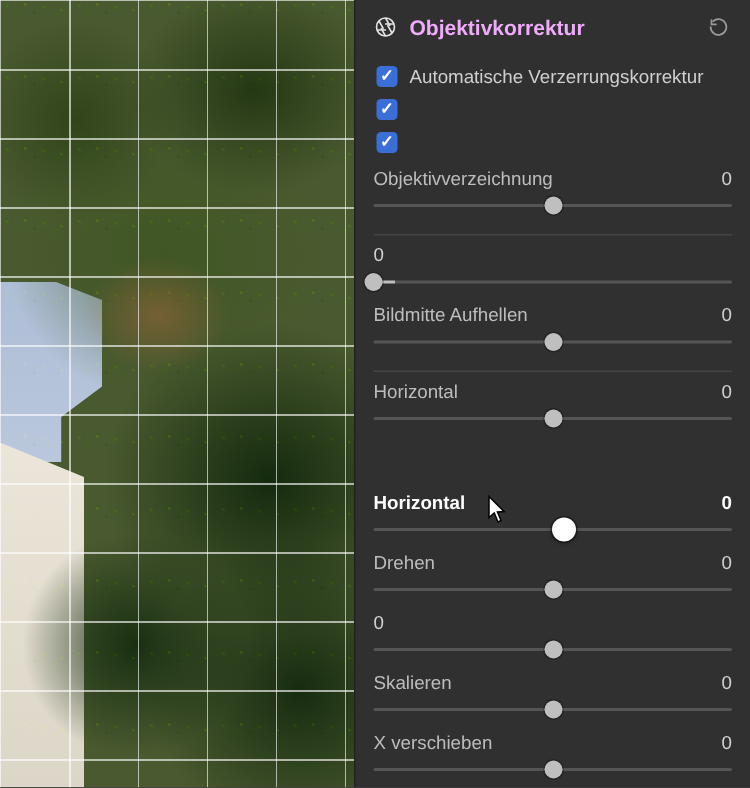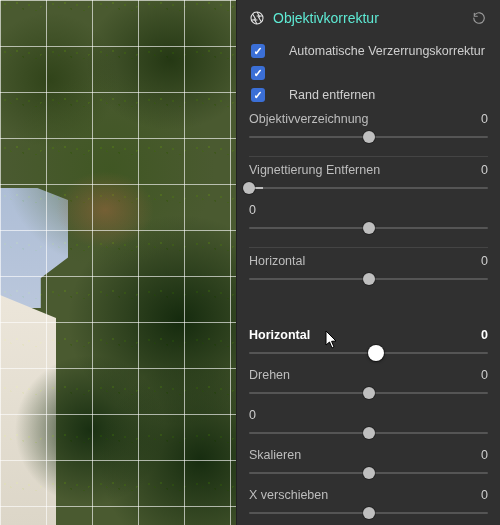--- a/index.html
+++ b/index.html
@@ -100,35 +100,35 @@
     border-left: 1px solid #222;
     overflow: hidden;
   }
   .panel-header {
     display: flex;
     align-items: center;
     gap: 8px;
     height: 36px;
   }
   .panel-title {
-    font-weight: 400;
-    color: #5eead4;
+    font-weight: 700;
+    color: #f0abfc;
     font-size: 14px;
     flex: 1;
   }
   .hdr-icon svg { display:block; }
   .hdr-reset {
     width: 18px; height: 18px;
     display:flex;align-items:center;justify-content:center;
     color:#9a9a9a;
     cursor:pointer;
   }
   .checks { margin: 4px 0 6px 2px; }
   .check-row {
-    display:flex; align-items:flex-start; gap:24px;
+    display:flex; align-items:flex-start; gap:8px;
     padding: 4px 0;
     cursor:pointer;
   }
   .checkbox {
     width:14px;height:14px;flex:none;
     border-radius:3px;
     background:#3b6fd6;
     display:flex;align-items:center;justify-content:center;
     color:#fff;font-size:11px;font-weight:700;
   }
@@ -210,47 +210,46 @@
     <div class="checks" id="checks">
         <div class="check-row">
           <span class="checkbox"></span>
           <span class="check-label">Automatische Verzerrungskorrektur</span>
         </div>
         <div class="check-row">
           <span class="checkbox"></span>
         </div>
         <div class="check-row">
           <span class="checkbox"></span>
-          <span class="check-label">Rand entfernen</span>
         </div>
       </div>
     <div id="sliders">
         <div class="slider-block">
           <div class="row">
             <span>Objektivverzeichnung</span>
             <span class="value">0</span>
           </div>
           <div class="slider">
             <div class="track"></div>
             <div class="thumb" style="left: 50%;"></div>
           </div>
         </div>
         <div class="sep"></div>
         <div class="slider-block">
           <div class="row">
-            <span>Vignettierung Entfernen</span>
             <span class="value">0</span>
           </div>
           <div class="slider">
             <div class="track full-left"></div>
             <div class="thumb" style="left: 0%;"></div>
           </div>
         </div>
         <div class="slider-block">
           <div class="row">
+            <span>Bildmitte Aufhellen</span>
             <span class="value">0</span>
           </div>
           <div class="slider">
             <div class="track"></div>
             <div class="thumb" style="left: 50%;"></div>
           </div>
         </div>
         <div class="sep"></div>
         <div class="slider-block">
           <div class="row">

